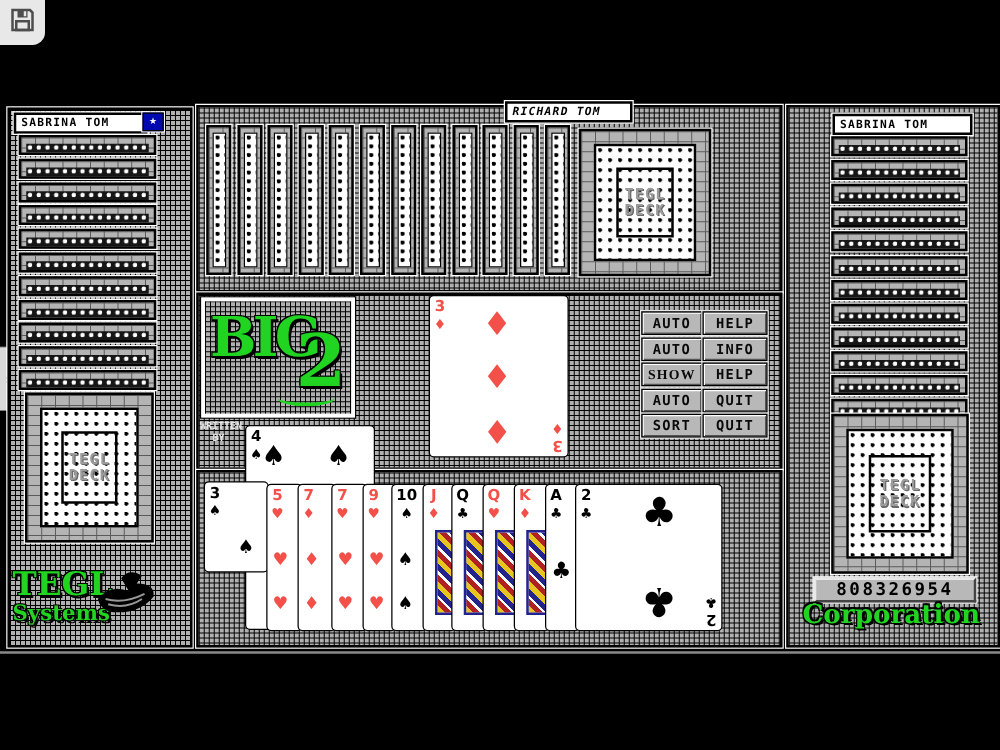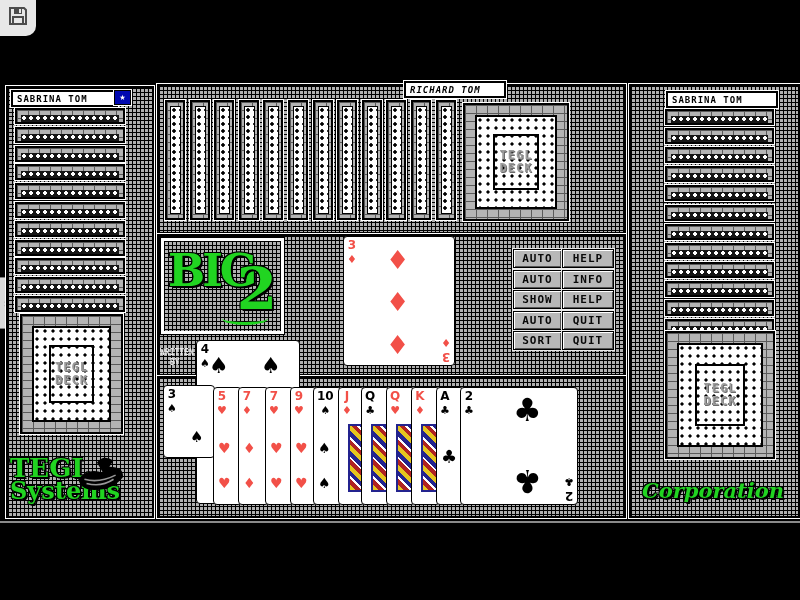--- a/index.html
+++ b/index.html
@@ -48,21 +48,21 @@
   .cidx .s{font-size:11px;}
   .cidx.br{top:auto;left:auto;right:3px;bottom:1px;transform:rotate(180deg);}
   .pip{position:absolute;font-family:"DejaVu Sans",sans-serif;line-height:1;}
   .faceart{position:absolute;left:9px;top:36px;bottom:12px;right:-2px;border:2px solid #23238e;
     background:repeating-linear-gradient(45deg,#e5c51e 0 4px,#b02222 4px 8px,#fff 8px 10px,#23238e 10px 14px);}
   .greentxt{font-family:"DejaVu Serif",serif;font-weight:bold;color:#21d421;
     text-shadow:-1px -1px 0 #000,1px -1px 0 #000,-1px 1px 0 #000,1px 1px 0 #000,2px 2px 0 #000;}
   #logo-box{position:absolute;left:161px;top:238px;width:117px;height:90px;border:3px solid #fff;
     box-shadow:0 0 0 1px #000;}
   #credit{position:absolute;left:160px;top:336px;width:36px;height:22px;overflow:hidden;z-index:4;
-    font:bold 8px "DejaVu Sans Mono",monospace;color:#e6e6e6;line-height:10px;white-space:nowrap;margin-top:12px;}
+    font:bold 8px "DejaVu Sans Mono",monospace;color:#e6e6e6;line-height:10px;white-space:nowrap;}
   #score-plate{position:absolute;left:651px;top:462px;width:126px;height:16px;background:#b8b8b8;
     border:2px solid;border-color:#e9e9e9 #444 #444 #e9e9e9;box-shadow:0 0 0 1px #fff;
     display:flex;align-items:center;justify-content:center;
     font:bold 14px "DejaVu Sans Mono",monospace;letter-spacing:2px;color:#000;}
   #save-btn{position:absolute;left:0;top:0;width:36px;height:36px;background:#e8e8e8;
     border-radius:0 0 10px 0;display:flex;align-items:center;justify-content:center;cursor:pointer;}
   #side-tab{position:absolute;left:0;top:277px;width:12px;height:50px;background:#d9d9d9;
     border:1px solid #7d7d7d;border-left:none;border-radius:0 7px 7px 0;
     display:flex;align-items:center;justify-content:center;color:#555;
     font:bold 11px "DejaVu Sans",sans-serif;cursor:pointer;}
@@ -102,25 +102,26 @@
     <span class="greentxt" style="position:absolute;right:4px;top:14px;font-size:58px;">2</span>
     <div style="position:absolute;left:58px;bottom:6px;width:46px;height:10px;
          border-bottom:3px solid #21d421;border-radius:50%;"></div>
   </div>
 
   <div id="credit">
     <div>WRITTEN</div>
     <div style="padding-left:10px;">BY</div>
   </div>
 
+  <div id="score-plate">808326954</div>
   <div class="greentxt" style="position:absolute;left:638px;top:478px;width:150px;text-align:center;
-       font-size:21px;font-style:italic;">Corporation</div>
+       font-size:21px;">Corporation</div>
   <div style="position:absolute;left:10px;top:456px;">
     <div class="greentxt" style="font-size:26px;line-height:24px;">TEGL</div>
-    <div class="greentxt" style="font-size:24px;line-height:22px;">Systems</div>
+    <div class="greentxt" style="font-size:17px;line-height:22px;">Systems</div>
   </div>
   <div style="position:absolute;left:72px;top:452px;">
     <svg width="54" height="42" viewBox="0 0 52 40">
       <path d="M6 26 Q16 14 30 20 L24 10 Q30 2 40 8 L36 14 Q50 14 49 24 Q38 38 16 36 Q8 34 6 26 Z" fill="#000"></path>
       <path d="M14 30 Q28 34 40 26" stroke="#999" stroke-width="1.5" fill="none"></path>
       <path d="M12 26 Q26 30 42 22" stroke="#999" stroke-width="1.5" fill="none"></path>
     </svg>
   </div>
 
   <div id="bottom-line"></div>
@@ -180,21 +181,21 @@
         <div class="deckbox">
           <div class="decktext">TEGL</div>
           <div class="decktext">DECK</div>
         </div>
       </div>
     </div>
     <div class="btn" style="left: 513px; top: 249px; width: 47px; height: 17px;">AUTO</div>
     <div class="btn" style="left: 562px; top: 249px; width: 50px; height: 17px;">HELP</div>
     <div class="btn" style="left: 513px; top: 269.5px; width: 47px; height: 17px;">AUTO</div>
     <div class="btn" style="left: 562px; top: 269.5px; width: 50px; height: 17px;">INFO</div>
-    <div class="btn" style="left: 513px; top: 290px; width: 47px; height: 17px;">SHOW</div>
+    <div class="btn" style="left: 513px; top: 290px; width: 47px; height: 17px; font-family: Liberation Serif, serif;">SHOW</div>
     <div class="btn" style="left: 562px; top: 290px; width: 50px; height: 17px;">HELP</div>
     <div class="btn" style="left: 513px; top: 310.5px; width: 47px; height: 17px;">AUTO</div>
     <div class="btn" style="left: 562px; top: 310.5px; width: 50px; height: 17px;">QUIT</div>
     <div class="btn" style="left: 513px; top: 331px; width: 47px; height: 17px;">SORT</div>
     <div class="btn" style="left: 562px; top: 331px; width: 50px; height: 17px;">QUIT</div>
     <div class="card" style="left: 343px; top: 236px; width: 110px; height: 128px; z-index: 2;">
       <div class="cidx" style="color: rgb(242, 80, 72);">3<br><span class="s">♦</span></div>
       <div class="cidx br" style="color: rgb(242, 80, 72);">3<br><span class="s">♦</span></div>
       <span class="pip" style="color: rgb(242, 80, 72); font-size: 26px; left: 42px; top: 10px;">♦</span>
       <span class="pip" style="color: rgb(242, 80, 72); font-size: 26px; left: 42px; top: 52px;">♦</span>

